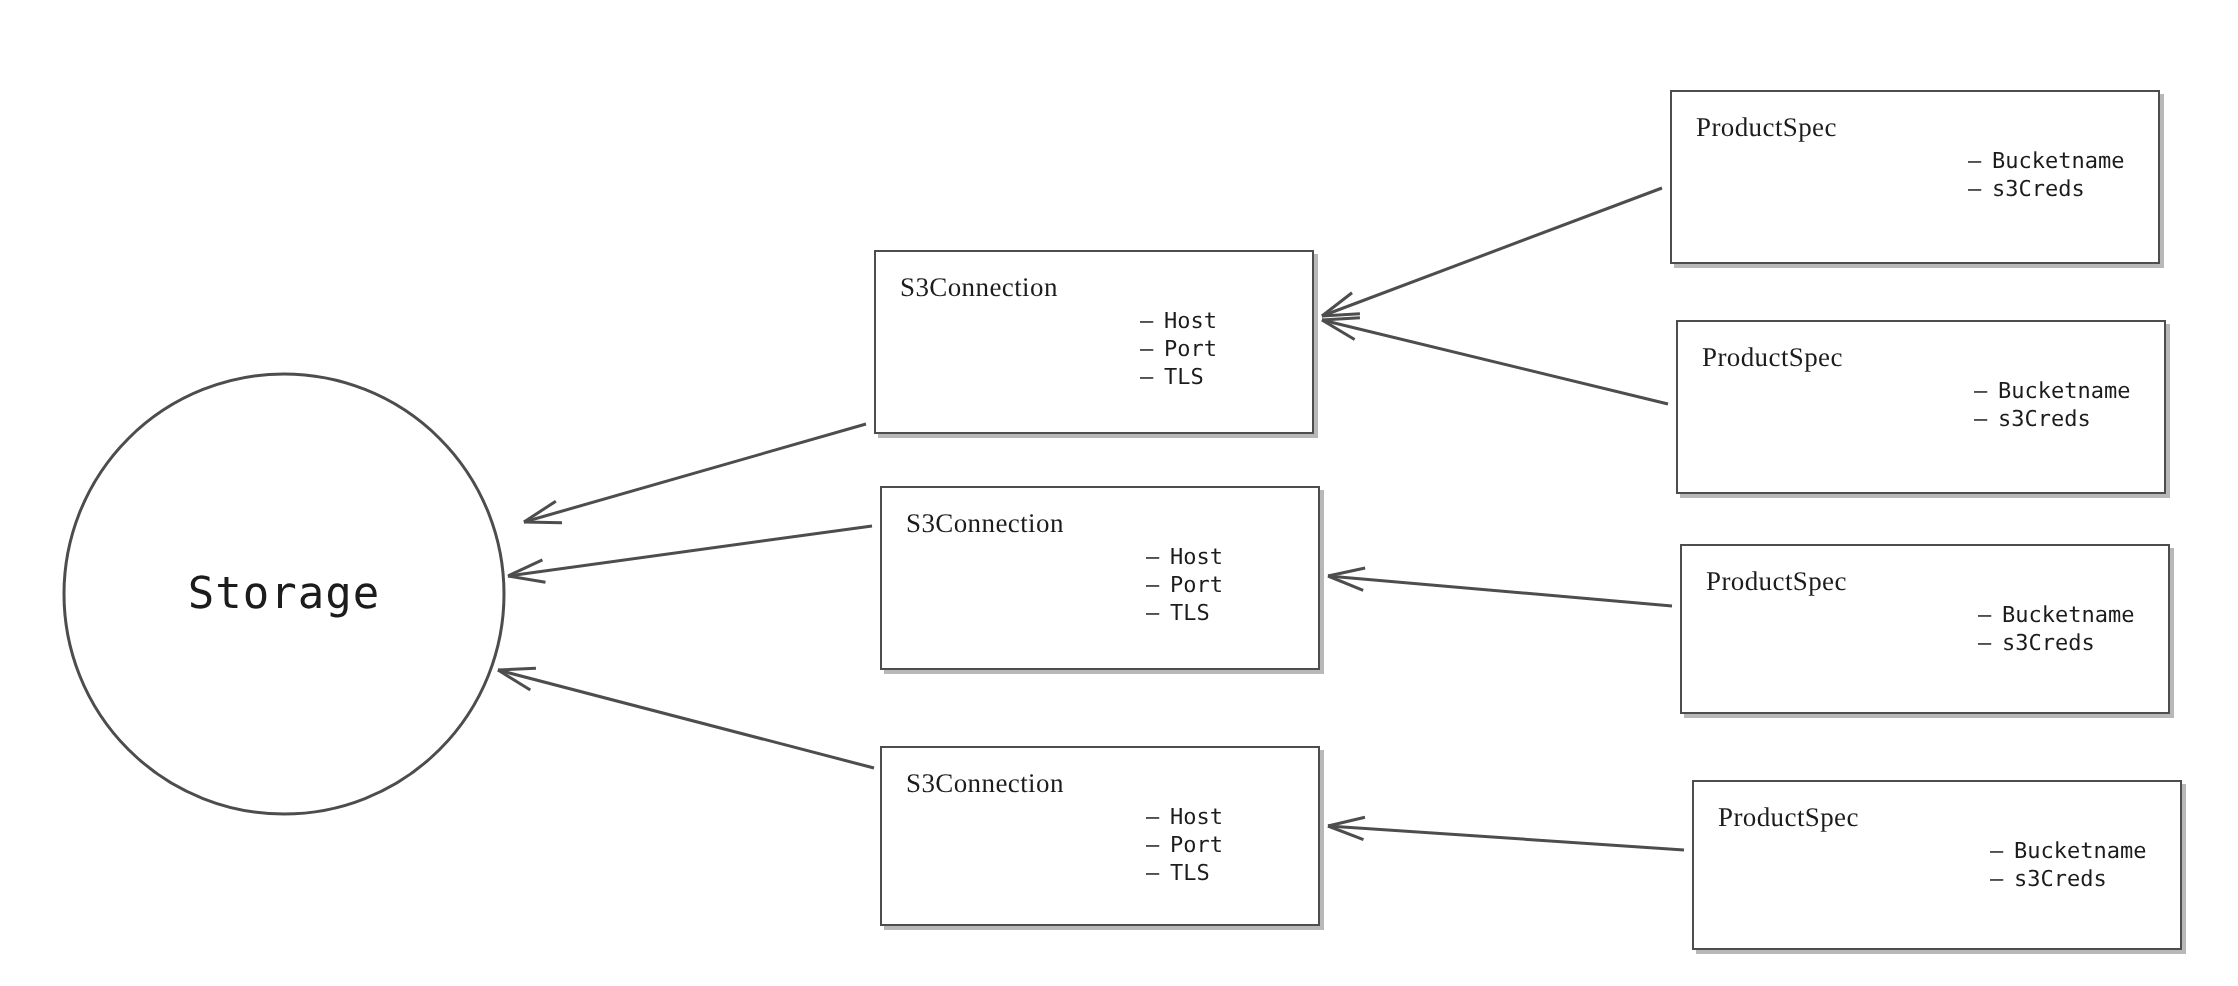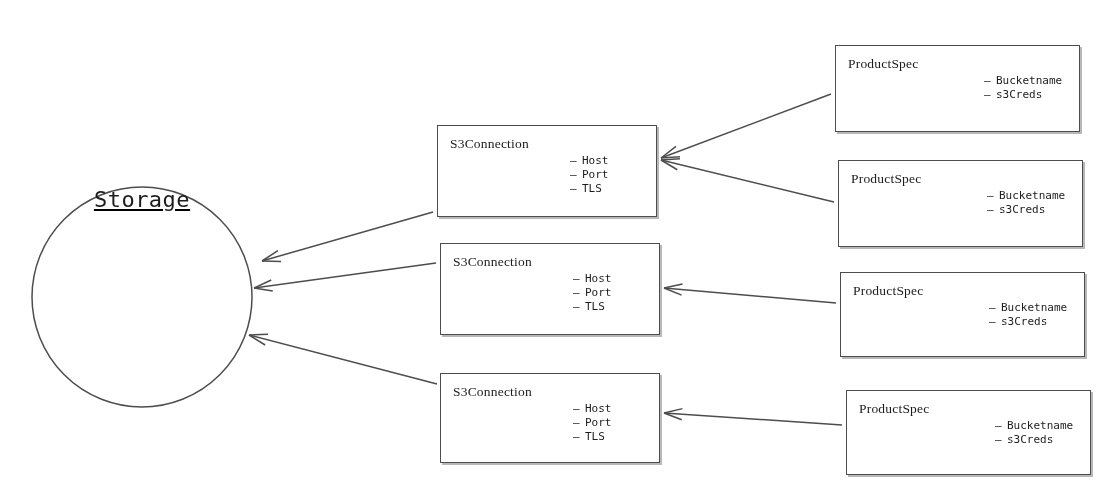--- a/index.html
+++ b/index.html
@@ -53,23 +53,22 @@
   .attr-row {
     white-space: nowrap;
   }
   .attr-dash {
     display: inline-block;
     width: 12px;
   }
   .circle-node {
     position: absolute;
     display: flex;
-    align-items: flex-start;
+    align-items: center;
     justify-content: center;
-    text-decoration: underline;
   }
   .circle-label {
     position: relative;
     font-family: "DejaVu Sans Mono", monospace;
     font-size: 22px;
     color: #1c1c1c;
     letter-spacing: 0.5px;
   }
 </style>
 </head>

